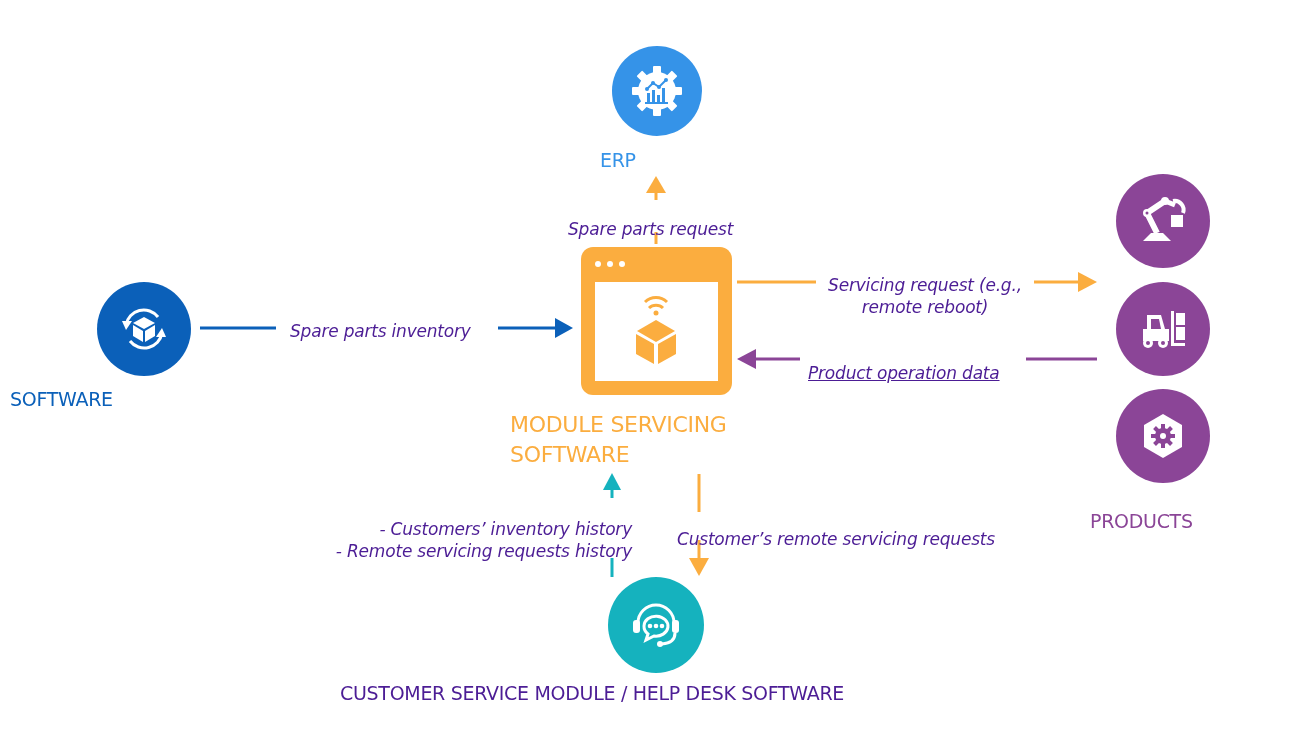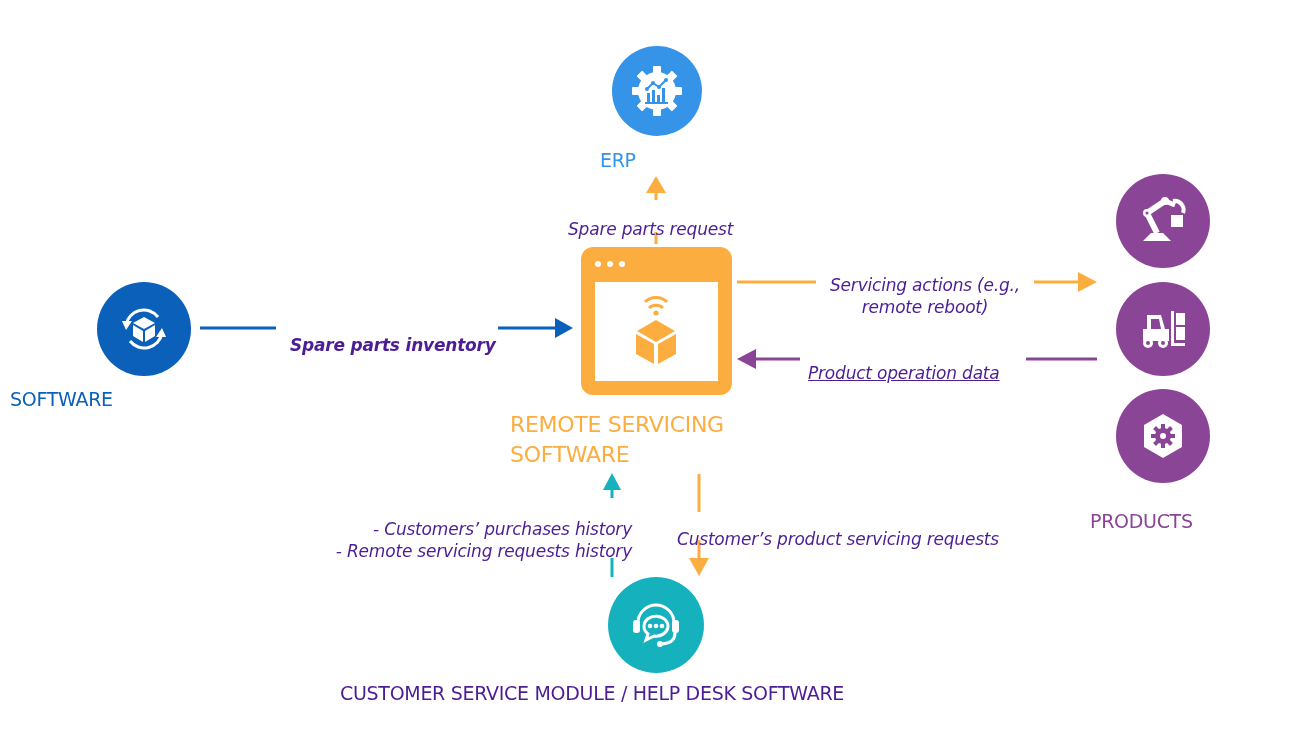--- a/index.html
+++ b/index.html
@@ -82,46 +82,46 @@
     <path d="M50 36 A18 18 0 0 1 18 44" fill="none" stroke="#fff" stroke-width="3"></path>
     <polygon points="54,40 44,40 50,31" fill="#fff"></polygon>
     <polygon points="32,20 43,26 32,32 21,26" fill="#fff"></polygon>
     <polygon points="21,28 31,34 31,45 21,39" fill="#fff"></polygon>
     <polygon points="43,28 33,34 33,45 43,39" fill="#fff"></polygon>
   </svg>
 </div>
 <div class="node-title" style="left:10px; top:386px; width:270px; font-size:19px; color:#0b60b9;">
   <div>SOFTWARE</div>
 </div>
-<div class="flow-label" style="left:290px; top:320px;font-weight:bold;">Spare parts inventory</div>
+<div class="flow-label" style="left:290px; top:306px;">Spare parts inventory</div>
 
 <div class="abs" style="left:581px; top:247px; width:151px; height:148px; background:#fbad3f; border-radius:12px;">
   <div class="abs" style="left:14px; top:14px; display:flex; gap:6px;">
     <span style="display:block; width:6px; height:6px; border-radius:50%; background:#fff;"></span>
     <span style="display:block; width:6px; height:6px; border-radius:50%; background:#fff;"></span>
     <span style="display:block; width:6px; height:6px; border-radius:50%; background:#fff;"></span>
   </div>
   <div class="abs" style="left:14px; top:35px; width:123px; height:99px; background:#ffffff;">
     <svg width="123" height="99" viewBox="0 0 123 99">
       <path d="M50 20 A16 16 0 0 1 72 20" fill="none" stroke="#fbad3f" stroke-width="3"></path>
       <path d="M54 26 A10 10 0 0 1 68 26" fill="none" stroke="#fbad3f" stroke-width="3"></path>
       <circle cx="61" cy="31" r="2.5" fill="#fbad3f"></circle>
       <polygon points="61,38 80,49 61,60 42,49" fill="#fbad3f"></polygon>
       <polygon points="41,52 59,62 59,82 41,72" fill="#fbad3f"></polygon>
       <polygon points="81,52 63,62 63,82 81,72" fill="#fbad3f"></polygon>
     </svg>
   </div>
 </div>
 <div class="node-title" style="left:510px; top:410px; width:292px; font-size:22px; line-height:30px; color:#fbad3f;">
-  <div>REMOTE SERVICING</div>
+  <div>MODULE SERVICING</div>
   <div>SOFTWARE</div>
 </div>
 
 <div class="flow-label" style="left:820px; top:260px; width:210px; text-align:center;">
-  <div>Servicing actions (e.g.,</div>
+  <div>Servicing request (e.g.,</div>
   <div>remote reboot)</div>
 </div>
 <div class="flow-label" style="left:808px; top:348px;text-decoration:underline;">Product operation data</div>
 
 <div class="circle" style="left:1116px; top:174px; width:94px; height:94px; background:#8b4597;">
   <svg width="60" height="60" viewBox="0 0 60 60">
     <path d="M10 50 L18 42 L30 42 L38 50 Z" fill="#fff"></path>
     <polyline points="24,42 14,22 32,10" fill="none" stroke="#fff" stroke-width="6" stroke-linejoin="round"></polyline>
     <circle cx="14" cy="22" r="4" fill="#fff"></circle>
     <circle cx="14" cy="22" r="1.5" fill="#8b4597"></circle>
@@ -154,24 +154,24 @@
       <rect x="18" y="28" width="24" height="4"></rect>
       <rect x="28" y="18" width="4" height="24" transform="rotate(45 30 30)"></rect>
       <rect x="18" y="28" width="24" height="4" transform="rotate(45 30 30)"></rect>
     </g>
     <circle cx="30" cy="30" r="3" fill="#fff"></circle>
   </svg>
 </div>
 <div class="node-title" style="left:1090px; top:508px; width:146px; font-size:19px; color:#8b4597;">PRODUCTS</div>
 
 <div class="flow-label" style="left:300px; top:504px; width:332px; text-align:right;">
-  <div>- Customers’ purchases history</div>
+  <div>- Customers’ inventory history</div>
   <div>- Remote servicing requests history</div>
 </div>
-<div class="flow-label" style="left:677px; top:514px;">Customer’s product servicing requests</div>
+<div class="flow-label" style="left:677px; top:514px;">Customer’s remote servicing requests</div>
 
 <div class="circle" style="left:608px; top:577px; width:96px; height:96px; background:#15b2be;">
   <svg width="64" height="64" viewBox="0 0 64 64">
     <path d="M14 30 A18 18 0 0 1 50 30" fill="none" stroke="#fff" stroke-width="3"></path>
     <rect x="9" y="27" width="7" height="13" rx="3" fill="#fff"></rect>
     <rect x="48" y="27" width="7" height="13" rx="3" fill="#fff"></rect>
     <path d="M51 40 Q51 50 38 51" fill="none" stroke="#fff" stroke-width="3"></path>
     <circle cx="36" cy="51" r="3" fill="#fff"></circle>
     <path d="M20 33 A12 10 0 1 1 30 43 L22 47 L24 41 A11 10 0 0 1 20 33 Z" fill="none" stroke="#fff" stroke-width="3"></path>
     <circle cx="26" cy="33" r="2.3" fill="#fff"></circle>

